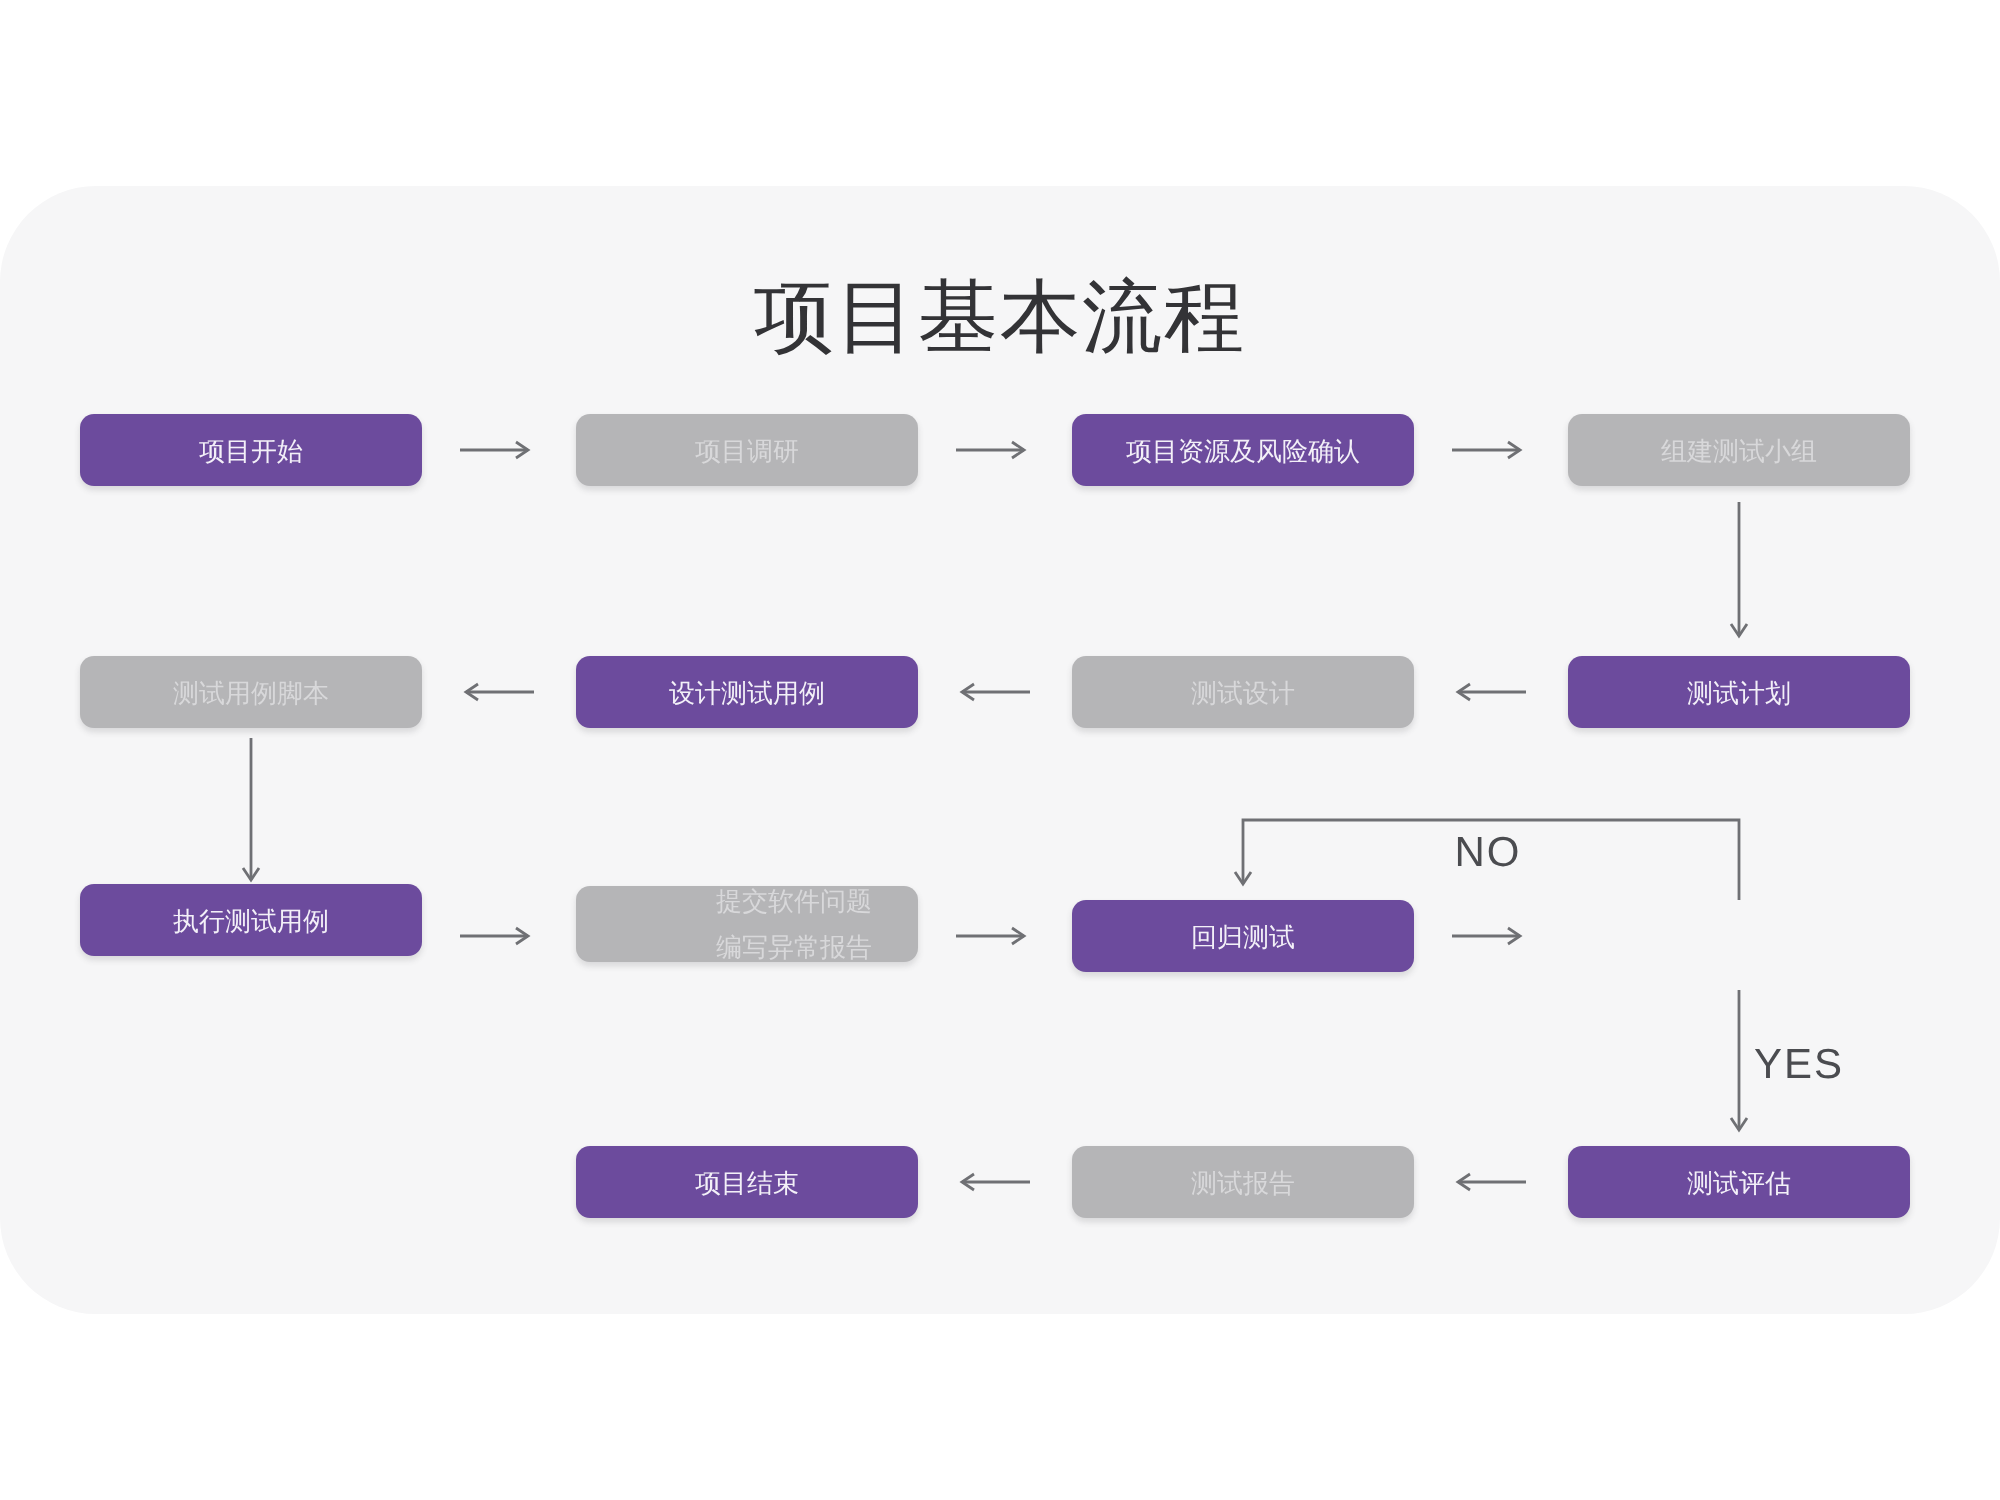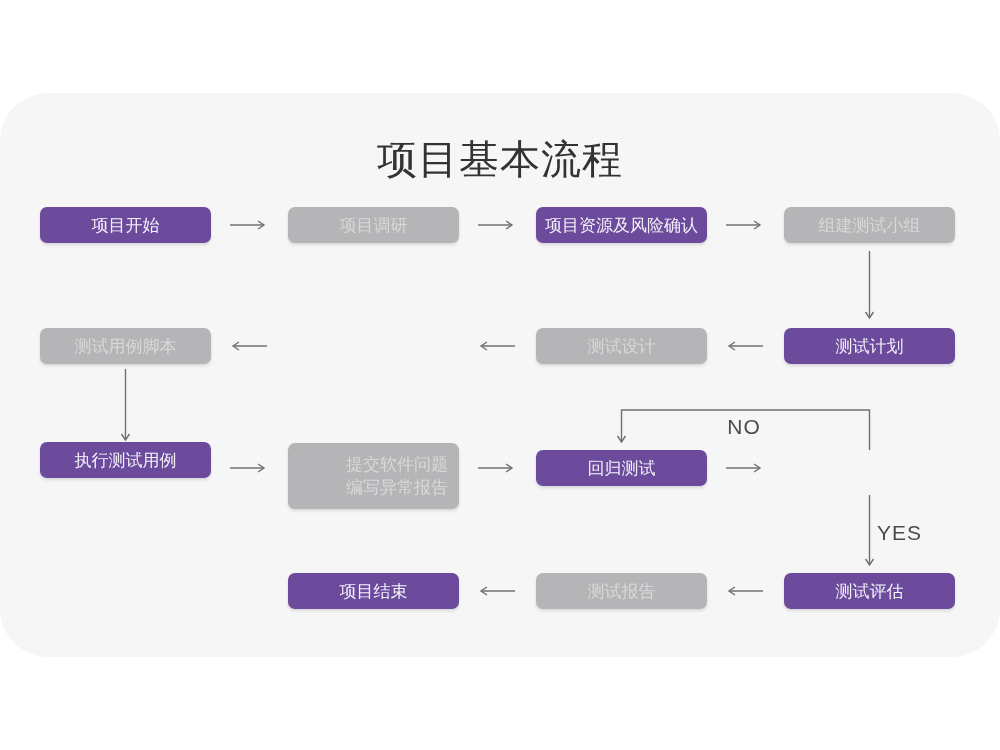--- a/index.html
+++ b/index.html
@@ -17,25 +17,25 @@
   html,body{width:1000px;height:750px;background:var(--page_bg);
     font-family:"Liberation Sans","DejaVu Sans",sans-serif;overflow:hidden;}
   .stage{position:relative;width:1000px;height:750px;}
   .card{position:absolute;left:0;right:0;top:93px;height:564px;
     background:var(--card_bg);border-radius:48px;}
   .title{position:absolute;left:0;top:143px;width:1000px;text-align:center;
     font-size:40px;line-height:32px;font-weight:500;color:var(--title_text);
     letter-spacing:1px;}
   .node{position:absolute;width:171px;height:36px;border-radius:7px;
     display:flex;align-items:center;justify-content:center;text-align:center;
-    font-size:17px;line-height:23px;white-space:pre-line;
+    font-size:13px;line-height:23px;white-space:pre-line;
     box-shadow:0 2px 3px rgba(60,60,70,0.16);}
   .node.purple{background:var(--node_purple);color:var(--node_text_on_purple);}
   .node.gray{background:var(--node_gray);color:var(--node_text_on_gray);}
-  .node.tall{height:66px;padding-left:47px;}
+  .node.tall{height:38px;padding-left:47px;}
   svg.connectors{position:absolute;left:0;top:0;width:1000px;height:750px;}
   .edge{stroke:var(--arrow);stroke-width:1.4;fill:none;}
   marker path{stroke:var(--arrow);stroke-width:1.4;fill:none;}
   .edge-label{position:absolute;font-size:21px;letter-spacing:1px;
     color:var(--edge_label_text);}
   .edge-label.no{left:714px;top:415px;width:60px;text-align:center;}
   .edge-label.yes{left:877px;top:521px;}
 </style>
 </head>
 <body>
@@ -75,20 +75,21 @@
     <line class="edge" x1="763" y1="591" x2="729" y2="591" marker-end="url(#mh)"></line>
     <line class="edge" x1="515" y1="591" x2="481" y2="591" marker-end="url(#mh)"></line>
   </svg>
 
   <div class="node purple" style="left:40px;top:207px">项目开始</div>
   <div class="node gray" style="left:288px;top:207px">项目调研</div>
   <div class="node purple" style="left:536px;top:207px">项目资源及风险确认</div>
   <div class="node gray" style="left:40px;top:328px">测试用例脚本</div>
 
   <div class="node gray" style="left:784px;top:207px">组建测试小组</div>
+  <div class="node purple" style="left:288px;top:328px">设计测试用例</div>
   <div class="node purple" style="left:784px;top:328px">测试计划</div>
   <div class="node gray" style="left:536px;top:328px">测试设计</div>
 
   <div class="node purple" style="left:40px;top:442px">执行测试用例</div>
   <div class="node gray tall" style="left:288px;top:443px">提交软件问题
 编写异常报告</div>
   <div class="node purple" style="left:536px;top:450px">回归测试</div>
 
   <div class="node purple" style="left:288px;top:573px">项目结束</div>
   <div class="node gray" style="left:536px;top:573px">测试报告</div>

